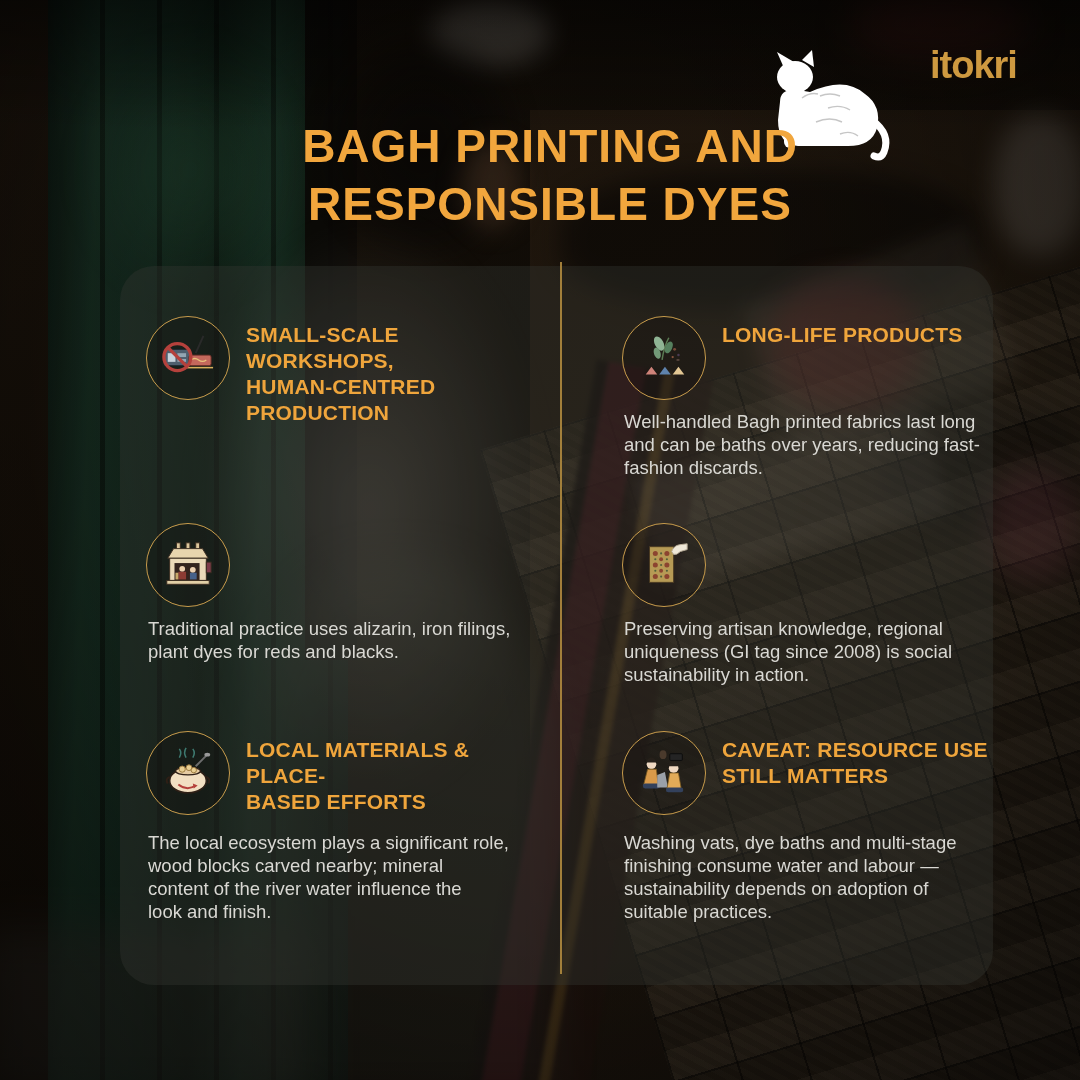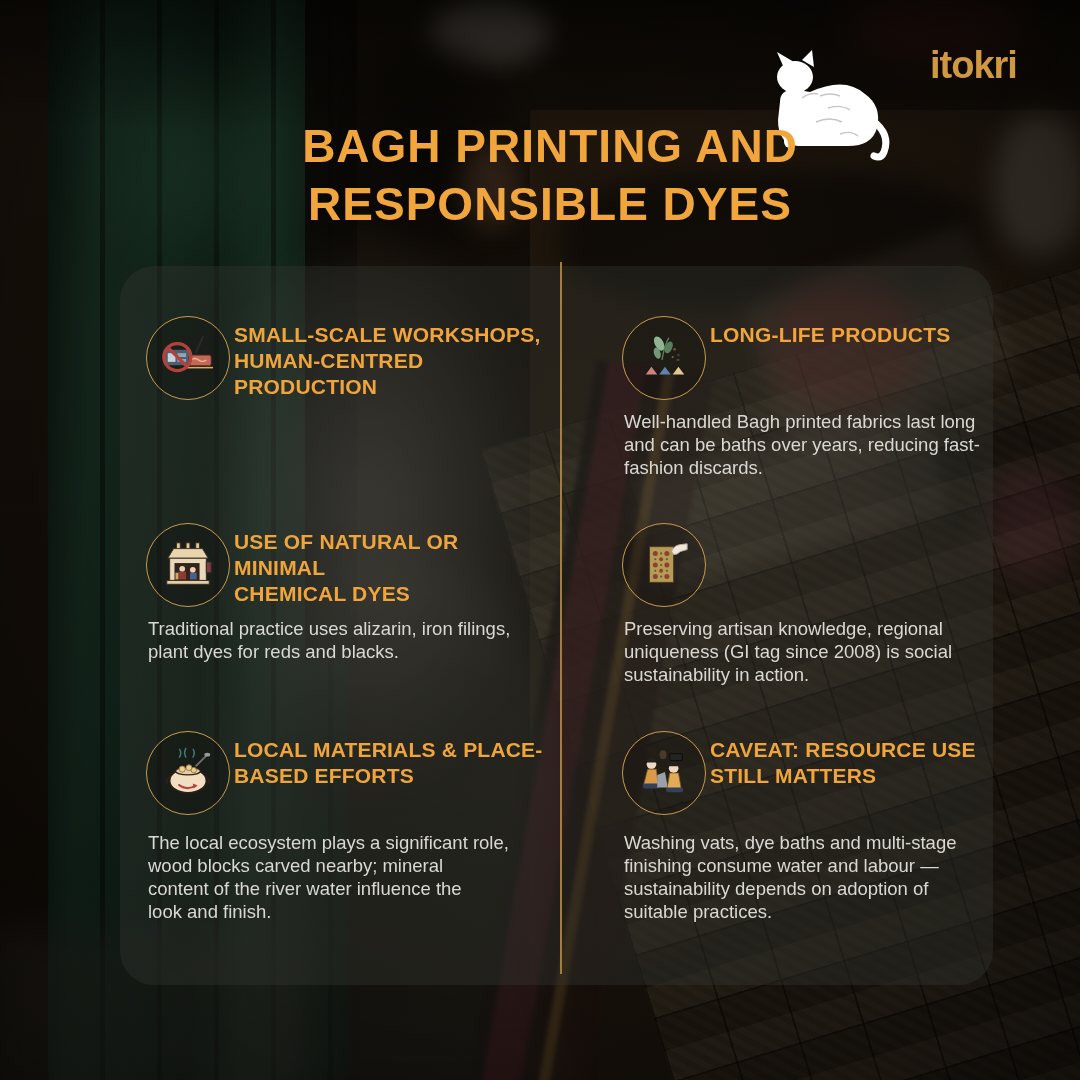--- a/index.html
+++ b/index.html
@@ -57,21 +57,21 @@
          color:var(--accent-orange,#F1A63D);}
 
   
   .panel{position:absolute;left:120px;top:266px;width:873px;height:719px;z-index:4;
          background:rgba(52,54,50,.38);border-radius:34px;}
   .divider{position:absolute;left:440px;top:-4px;width:2px;height:712px;
            background:var(--divider-gold,#B08A3E);opacity:.9;}
   .card{position:absolute;width:402px;}
   .card.c-l{left:26px;} .card.c-r{left:457px;margin-left:45px;}
   .card.r1{top:50px;} .card.r2{top:257px;} .card.r3{top:465px;}
-  .card-head{display:flex;align-items:flex-start;gap:4px;}
+  .card-head{display:flex;align-items:flex-start;gap:16px;}
   .icon-ring{flex:0 0 84px;width:84px;height:84px;border:1.6px solid var(--icon-ring-gold,#C89C4C);
              border-radius:50%;box-sizing:border-box;display:flex;align-items:center;justify-content:center;
              background:rgba(10,8,6,.25);}
   .icon-ring svg{width:54px;height:54px;}
   .card h2{margin:6px 0 0;width:340px;font-size:21px;line-height:26px;font-weight:700;
            letter-spacing:.2px;color:var(--heading-orange,#EFA53C);white-space:pre-line;}
   .card p{position:absolute;left:2px;top:94px;margin:0;width:440px;font-size:18.5px;line-height:23px;
           color:var(--body-text,#D9D8D3);white-space:pre-line;}
   .card.r3 p{top:100px;}
 </style>
@@ -192,22 +192,20 @@
             <rect x="14" y="26" width="26" height="18" fill="#33231d"></rect>
             <circle cx="22" cy="32" r="3" fill="#ecd0b0"></circle>
               <rect x="18" y="35" width="8" height="8" fill="#8c3b33"></rect>
             <circle cx="33" cy="33" r="3" fill="#ecd0b0"></circle>
               <rect x="30" y="36" width="7" height="7" fill="#47618a"></rect>
             <rect x="15" y="36" width="3" height="7" fill="#c8a96a"></rect>
             <rect x="47" y="25" width="5" height="11" fill="#7d3b4a" stroke="#3a2c20" stroke-width="1"></rect>
             <rect x="6" y="44" width="44" height="4" fill="#e2cfa6" stroke="#3a2c20" stroke-width="1"></rect>
           </svg>
         </div>
-        <h2>USE OF NATURAL OR MINIMAL
-CHEMICAL DYES</h2>
       </div>
       <p>Traditional practice uses alizarin, iron filings,
 plant dyes for reds and blacks.</p>
     </section>
 
     <section class="card c-r r2">
       <div class="card-head">
         <div class="icon-ring">
           <svg viewBox="0 0 56 56">
             <rect x="13" y="9" width="25" height="37" fill="#b69a55" stroke="#4a3a22"></rect>

